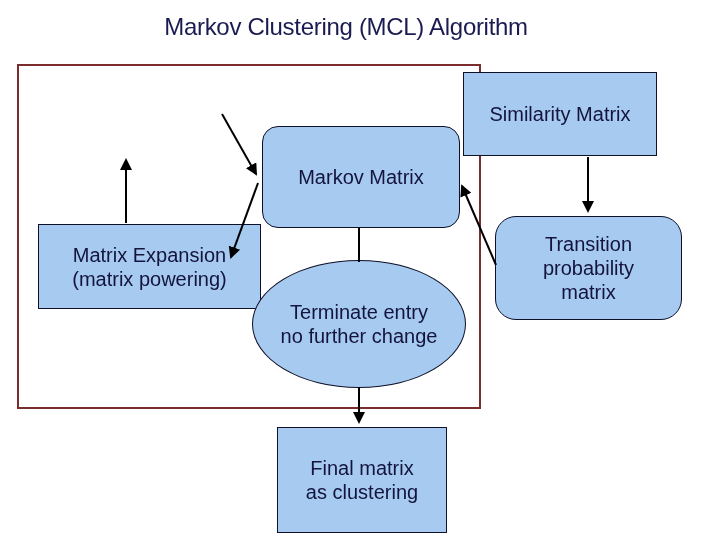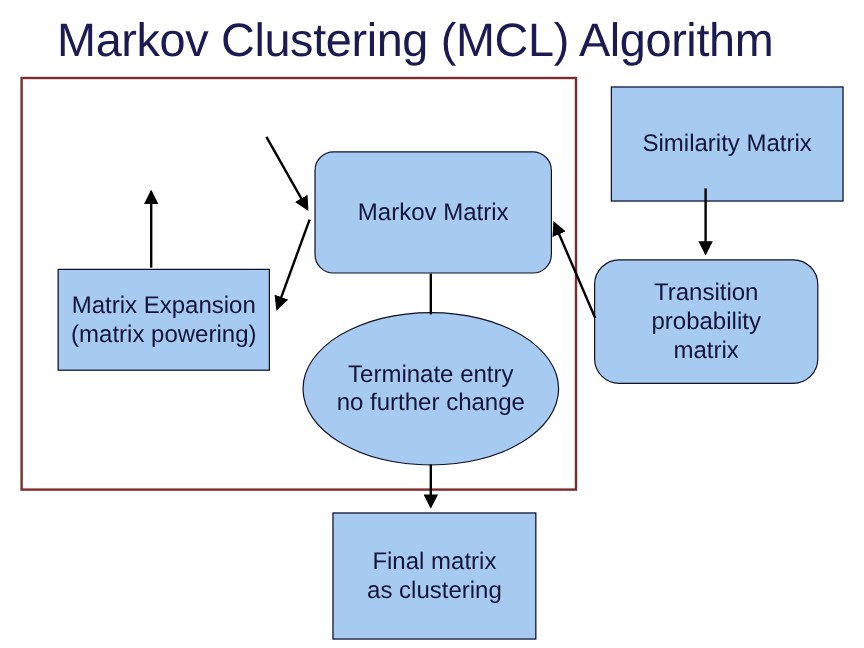--- a/index.html
+++ b/index.html
@@ -14,21 +14,21 @@
     height: 540px;
     background: var(--background, #ffffff);
     overflow: hidden;
   }
   .slide-title {
     position: absolute;
     left: 0;
     top: 13px;
     width: 692px;
     text-align: center;
-    font-size: 39px;
+    font-size: 24px;
     letter-spacing: -0.3px;
     color: var(--title-color, #1b1b52);
   }
   .process-container {
     position: absolute;
     left: 17px;
     top: 64px;
     width: 460px;
     height: 341px;
     border: 2px solid var(--container-border, #7b2d2d);
@@ -44,24 +44,24 @@
     justify-content: center;
     text-align: center;
     font-size: 20px;
     line-height: 1.2;
     color: var(--text-color, #14143c);
   }
   .node .node-label {
     white-space: pre-line;
   }
   .node-matrix-inflation   { left: 29px;  top: 75px;  width: 193px; height: 80px; }
-  .node-similarity-matrix  { left: 509px; top: 72px;  width: 194px; height: 96px; }
+  .node-similarity-matrix  { left: 463px; top: 72px;  width: 194px; height: 84px; }
   .node-markov-matrix      { left: 262px; top: 126px; width: 198px; height: 102px; border-radius: 16px; }
   .node-transition         { left: 495px; top: 216px; width: 187px; height: 104px; border-radius: 21px; }
-  .node-matrix-expansion   { left: 48px;  top: 224px; width: 177px; height: 85px; }
+  .node-matrix-expansion   { left: 38px;  top: 224px; width: 223px; height: 85px; }
   .node-terminate          { left: 252px; top: 260px; width: 214px; height: 128px; border-radius: 50%; }
   .node-final-matrix       { left: 277px; top: 427px; width: 170px; height: 106px; }
   .arrow-layer {
     position: absolute;
     left: 0;
     top: 0;
     width: 720px;
     height: 540px;
     pointer-events: none;
   }

